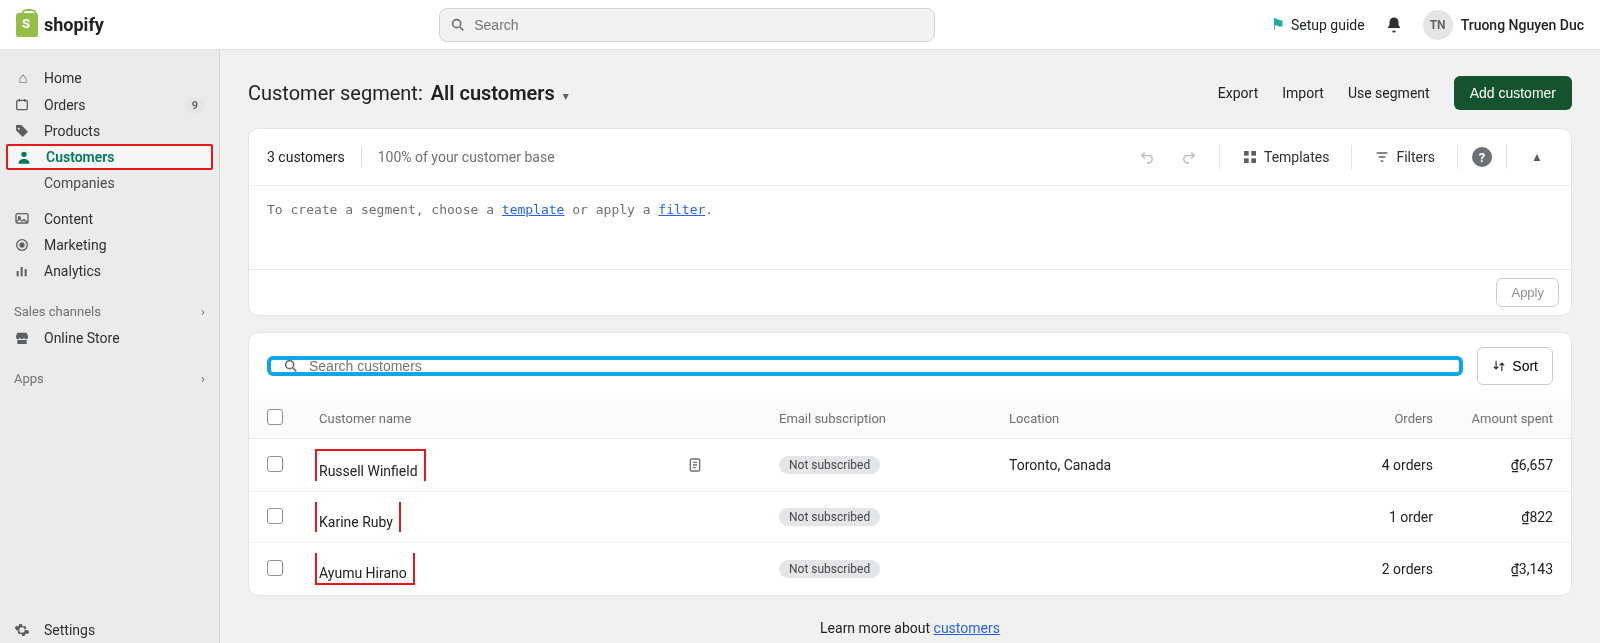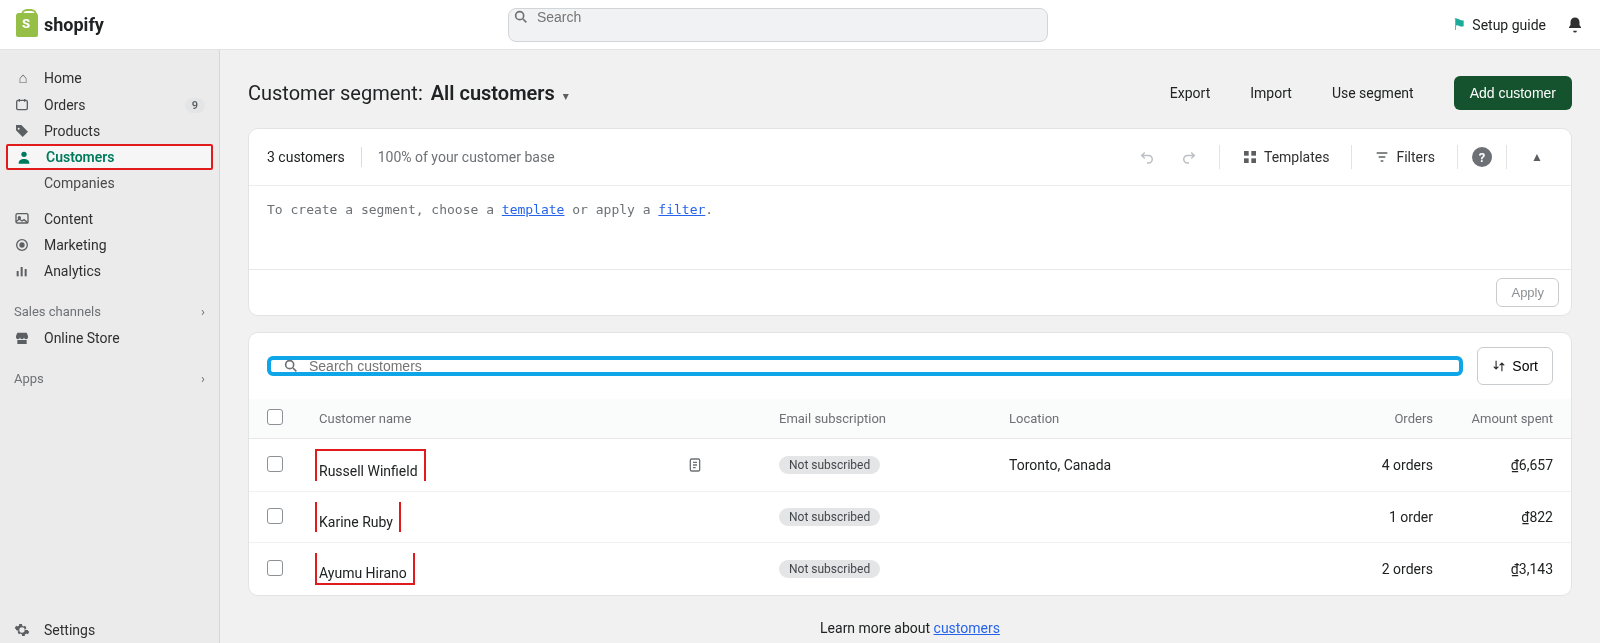--- a/index.html
+++ b/index.html
@@ -3,21 +3,21 @@
 <meta charset="utf-8">
 <style>
 * { margin: 0; padding: 0; box-sizing: border-box; }
 body { font-family: -apple-system, BlinkMacSystemFont, "Segoe UI", Roboto, sans-serif; background: #f1f1f1; color: #202223; font-size: 14px; width: 1600px; height: 643px; overflow: hidden; }
 .topbar { height: 50px; background: #fff; display: flex; align-items: center; padding: 0 16px; border-bottom: 1px solid #e1e3e5; }
 .logo-wrap { display: flex; align-items: center; gap: 6px; font-weight: 700; font-size: 18px; }
 .logo-bag { width: 22px; height: 24px; background: #95bf47; border-radius: 3px 3px 2px 2px; position: relative; }
 .logo-bag::before { content: ""; position: absolute; top: -4px; left: 5px; width: 12px; height: 6px; border: 2px solid #95bf47; border-bottom: none; border-radius: 6px 6px 0 0; }
 .logo-bag::after { content: "S"; position: absolute; color: #fff; font-weight: 800; font-size: 13px; left: 6px; top: 3px; }
 .search-wrap { flex: 1; display: flex; justify-content: center; }
-.search-box { width: 540px; height: 34px; background: #f1f2f3; border: 1px solid #d2d5d8; border-radius: 8px; display: flex; align-items: flex-start; padding: 0 4px; color: #6d7175; }
+.search-box { width: 496px; height: 34px; background: #f1f2f3; border: 1px solid #d2d5d8; border-radius: 8px; display: flex; align-items: center; padding: 0 10px; color: #6d7175; }
 .search-box input { border: none; background: transparent; outline: none; flex: 1; font-size: 14px; color: #202223; margin-left: 8px; }
 .topbar-right { display: flex; align-items: center; gap: 20px; }
 .setup-guide { display: flex; align-items: center; gap: 6px; color: #202223; font-size: 14px; }
 .flag-icon { color: #1aab9b; font-size: 16px; }
 .bell-icon { color: #202223; font-size: 18px; }
 .avatar { width: 30px; height: 30px; border-radius: 50%; background: #e5e5e5; color: #616161; display: flex; align-items: center; justify-content: center; font-size: 12px; font-weight: 600; }
 .user-name { font-weight: 500; }
 .layout { display: flex; height: calc(643px - 50px); }
 .sidebar { width: 220px; background: #ebebeb; border-right: 1px solid #d7d7d7; display: flex; flex-direction: column; padding-top: 14px; }
 .nav-item { display: flex; align-items: center; gap: 12px; padding: 5px 14px; color: #303030; font-size: 14px; cursor: pointer; position: relative; }
@@ -30,21 +30,21 @@
 .nav-section { margin-top: 14px; }
 .nav-heading { display: flex; align-items: center; justify-content: space-between; padding: 6px 14px; color: #6d7175; font-size: 13px; }
 .nav-heading .chev { color: #6d7175; }
 .sidebar-footer { margin-top: auto; }
 .main { flex: 1; overflow-y: auto; padding: 26px 28px; }
 .page-header { display: flex; align-items: center; margin-bottom: 18px; }
 .page-title-group { display: flex; align-items: baseline; gap: 8px; font-size: 20px; }
 .pt-label { color: #202223; }
 .pt-value { color: #202223; font-weight: 600; }
 .pt-caret { font-size: 12px; color: #5c5f62; }
-.header-actions { margin-left: auto; display: flex; align-items: center; gap: 40px; }
+.header-actions { margin-left: auto; display: flex; align-items: center; gap: 24px; }
 .link-btn { color: #202223; font-size: 14px; cursor: pointer; }
 .primary-btn { background: #14532d; color: #fff; border: none; border-radius: 6px; padding: 9px 16px; font-size: 14px; font-weight: 500; cursor: pointer; }
 .card { background: #fff; border: 1px solid #e1e3e5; border-radius: 10px; overflow: hidden; }
 .card1 { margin-bottom: 16px; }
 .card1-top { display: flex; align-items: center; padding: 12px 18px; border-bottom: 1px solid #ededed; }
 .cust-count { color: #202223; font-size: 14px; }
 .divider-v { width: 1px; height: 20px; background: #dcdcdc; margin: 0 16px; }
 .base-pct { color: #6d7175; font-size: 14px; }
 .card1-tools { margin-left: auto; display: flex; align-items: center; gap: 10px; }
 .tool-icon { width: 32px; height: 32px; display: flex; align-items: center; justify-content: center; color: #8c9196; border-radius: 6px; cursor: pointer; }
@@ -100,20 +100,24 @@
   <div class="topbar-right">
     <div class="setup-guide">
       <span class="flag-icon">⚑</span>
       <span>Setup guide</span>
     </div>
     <span class="bell-icon">
       <svg width="18" height="18" viewBox="0 0 24 24" fill="#303030">
           <path d="M12 2a6 6 0 0 0-6 6v4l-2 3v1h16v-1l-2-3V8a6 6 0 0 0-6-6zm0 20a2.5 2.5 0 0 0 2.5-2.5h-5A2.5 2.5 0 0 0 12 22z"></path>
         </svg>
     </span>
+    <div style="display:flex;align-items:center;gap:8px">
+      <span class="avatar">TN</span>
+      <span class="user-name">Truong Nguyen Duc</span>
+    </div>
   </div>
 </div>
 
 <div class="layout">
 
   <div class="sidebar">
     <div class="nav-item">
       <span class="nicon">⌂</span>
       <span>Home</span>
     </div>

